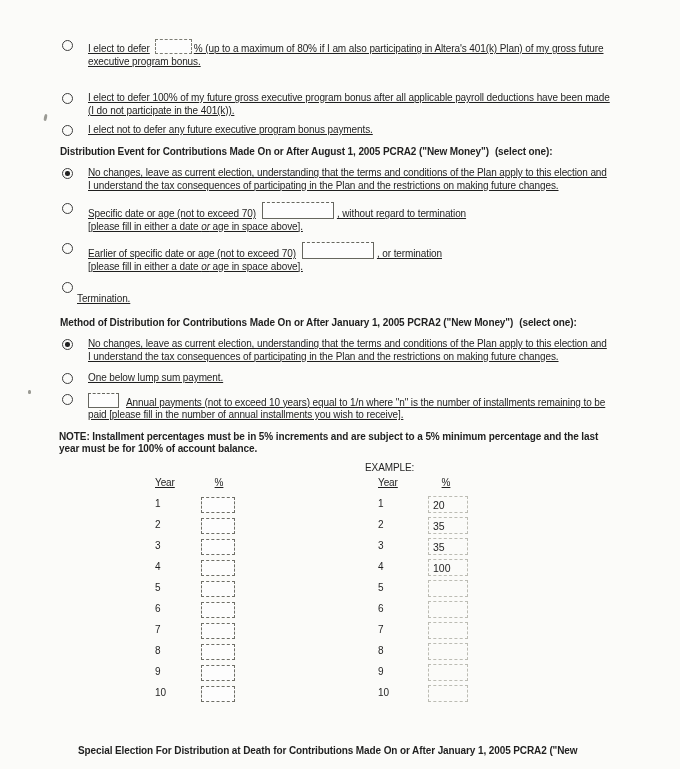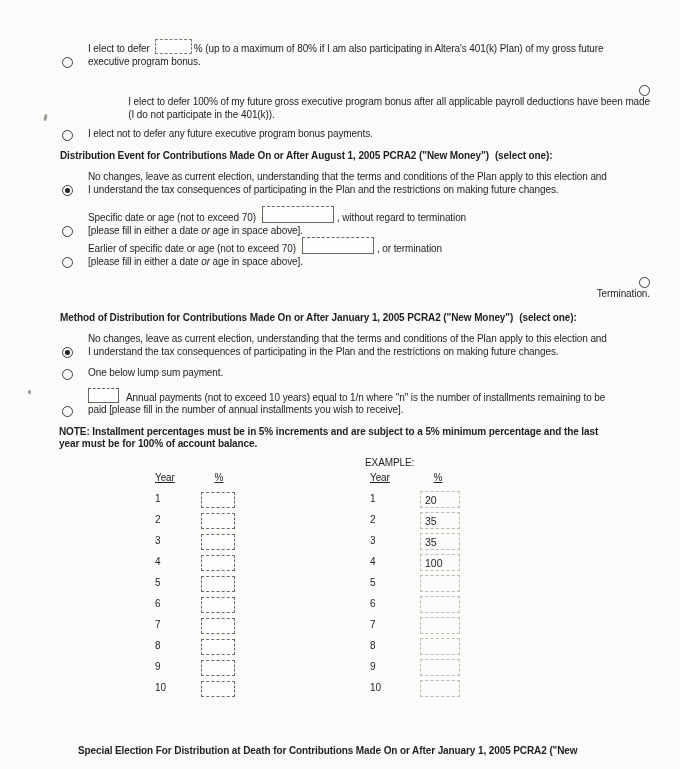--- a/index.html
+++ b/index.html
@@ -17,21 +17,21 @@
     padding:28px 30px 0 62px;
     font-size:10px;
     letter-spacing:-0.1px;
     line-height:12.5px;
     filter: blur(0.25px);
   }
   .line { white-space:nowrap; }
   .intro { margin-left:26px; }
 
   
-  .opt { display:flex; align-items:flex-end; }
+  .opt { display:flex; align-items:flex-start;text-decoration:underline; }
   .radio {
     flex:0 0 11px; width:11px; height:11px;
     border:1.4px solid #3c3c3c; border-radius:50%;
     margin-top:1px; position:relative; background:transparent;
   }
   .radio.checked::after {
     content:""; position:absolute; left:2px; top:2px;
     width:4.5px; height:4.5px; border-radius:50%; background:#222;
   }
   .opt .txt { margin-left:15px; }
@@ -44,21 +44,21 @@
   .ibox { display:inline-block; vertical-align:text-bottom; background:rgba(255,255,255,.6); }
   .ibox.pct  { width:37px; height:15px; border:1px dashed #7c7c73; margin:0 2px 0 5px; }
   .ibox.date { width:72px; height:17px; border:1px solid #66665f; border-top-style:dashed; margin:0 3px 0 6px; }
   .ibox.num  { width:31px; height:15px; border:1px solid #66665f; border-top-style:dashed; margin-right:7px; }
   .bracket em { font-style:italic; }
 
   .note { font-weight:bold; margin-left:-3px; }
   .example-label { margin-left:303px; }
 
   
-  .tables { display:flex; margin-left:93px; margin-top:3px; }
+  .tables { display:flex; margin-left:93px; margin-top:3px;gap:8px; }
   .trow { display:flex; align-items:center; height:21px; }
   .hrow { height:17px; align-items:flex-start; }
   .ycell { width:46px; }
   .hcell { text-decoration:underline; }
   .pct-h { width:36px; text-align:center; }
   .pbox { width:34px; height:16px; border:1px dashed #6e6e66; background:rgba(255,255,255,.6); }
   .tbl-example { margin-left:133px; }
   .tbl-example .ycell { width:50px; }
   .exbox {
     width:40px; height:17px; border:1px dashed #bcbcb4;
@@ -81,21 +81,21 @@
   <div class="opt" style="margin-top:11px;">
     <span class="radio"></span>
     <div class="txt">
       <div class="line">
         <span>I elect to defer</span><span class="ibox pct"></span><span>% (up to a maximum of 80% if I am also participating in Altera's 401(k) Plan) of my gross future</span>
       </div>
       <div class="line">executive program bonus.</div>
     </div>
   </div>
 
-  <div class="opt" style="margin-top:16px;flex-direction:column;">
+  <div class="opt" style="margin-top:24px;">
     <span class="radio"></span>
     <div class="txt">
       <div class="line">I elect to defer 100% of my future gross executive program bonus after all applicable payroll deductions have been made</div>
       <div class="line">(I do not participate in the 401(k)).</div>
     </div>
   </div>
 
   <div class="opt" style="margin-top:7px;">
     <span class="radio"></span>
     <div class="txt">
@@ -120,21 +120,21 @@
     <div class="txt">
       <div class="line">
         <span>Specific date or age (not to exceed 70)</span><span class="ibox date"></span><span>, without regard to termination</span>
       </div>
       <div class="line bracket">
         <span>[please fill in either a date </span><em>or</em><span> age in space above].</span>
       </div>
     </div>
   </div>
 
-  <div class="opt" style="">
+  <div class="opt" style="margin-top:9px;">
     <span class="radio"></span>
     <div class="txt">
       <div class="line">
         <span>Earlier of specific date or age (not to exceed 70)</span><span class="ibox date"></span><span>, or termination</span>
       </div>
       <div class="line bracket">
         <span>[please fill in either a date </span><em>or</em><span> age in space above].</span>
       </div>
     </div>
   </div>

